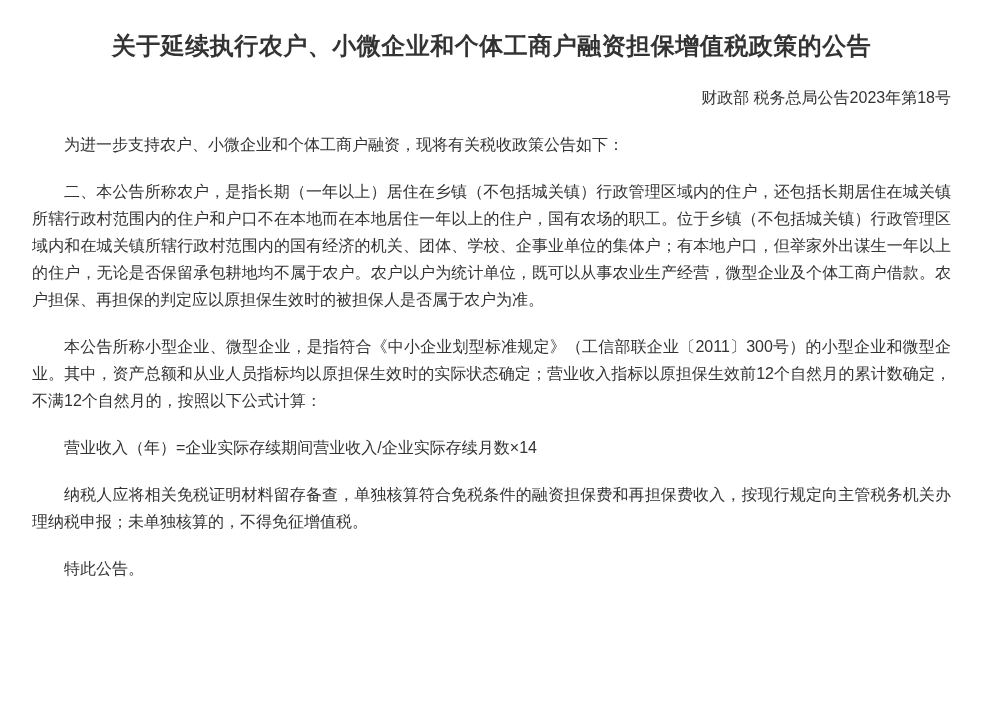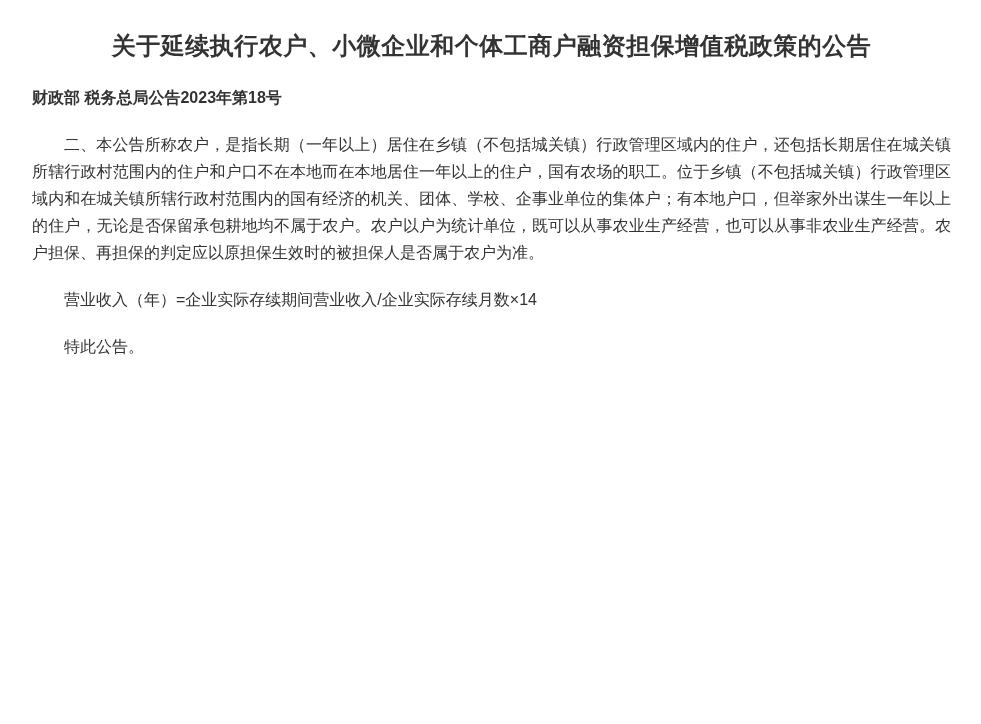--- a/index.html
+++ b/index.html
@@ -28,36 +28,39 @@
     line-height: 32px;
     font-weight: bold;
     text-align: center;
     color: #333333;
     letter-spacing: 0.5px;
   }
   .doc-subtitle {
     margin-top: 22px;
     font-size: 16px;
     line-height: 27px;
-    font-weight: bold;
-    text-align: left;
+    font-weight: normal;
+    text-align: right;
     color: #333333;
   }
   .para {
     margin: 20px 0;
     font-size: 16px;
     line-height: 27px;
     text-indent: 2em;
     text-align: justify;
     color: #333333;
     word-break: break-all;
   }
 </style>
 </head>
 <body>
 
 <div class="page">
   <h1 class="doc-title">关于延续执行农户、小微企业和个体工商户融资担保增值税政策的公告</h1>
   <div class="doc-subtitle">财政部 税务总局公告2023年第18号</div>
-  <p class="para">二、本公告所称农户，是指长期（一年以上）居住在乡镇（不包括城关镇）行政管理区域内的住户，还包括长期居住在城关镇所辖行政村范围内的住户和户口不在本地而在本地居住一年以上的住户，国有农场的职工。位于乡镇（不包括城关镇）行政管理区域内和在城关镇所辖行政村范围内的国有经济的机关、团体、学校、企事业单位的集体户；有本地户口，但举家外出谋生一年以上的住户，无论是否保留承包耕地均不属于农户。农户以户为统计单位，既可以从事农业生产经营，也可以从事非农业生产经营。农户担保、再担保的判定应以原担保生效时的被担保人是否属于农户为准。</p>
+  <p class="para">为进一步支持农户、小微企业和个体工商户融资，现将有关税收政策公告如下：</p>
+  <p class="para">二、本公告所称农户，是指长期（一年以上）居住在乡镇（不包括城关镇）行政管理区域内的住户，还包括长期居住在城关镇所辖行政村范围内的住户和户口不在本地而在本地居住一年以上的住户，国有农场的职工。位于乡镇（不包括城关镇）行政管理区域内和在城关镇所辖行政村范围内的国有经济的机关、团体、学校、企事业单位的集体户；有本地户口，但举家外出谋生一年以上的住户，无论是否保留承包耕地均不属于农户。农户以户为统计单位，既可以从事农业生产经营，微型企业及个体工商户借款。农户担保、再担保的判定应以原担保生效时的被担保人是否属于农户为准。</p>
+  <p class="para">本公告所称小型企业、微型企业，是指符合《中小企业划型标准规定》（工信部联企业〔2011〕300号）的小型企业和微型企业。其中，资产总额和从业人员指标均以原担保生效时的实际状态确定；营业收入指标以原担保生效前12个自然月的累计数确定，不满12个自然月的，按照以下公式计算：</p>
   <p class="para">营业收入（年）=企业实际存续期间营业收入/企业实际存续月数×14</p>
+  <p class="para">纳税人应将相关免税证明材料留存备查，单独核算符合免税条件的融资担保费和再担保费收入，按现行规定向主管税务机关办理纳税申报；未单独核算的，不得免征增值税。</p>
   <p class="para">特此公告。</p>
 </div>
 
 </body></html>

